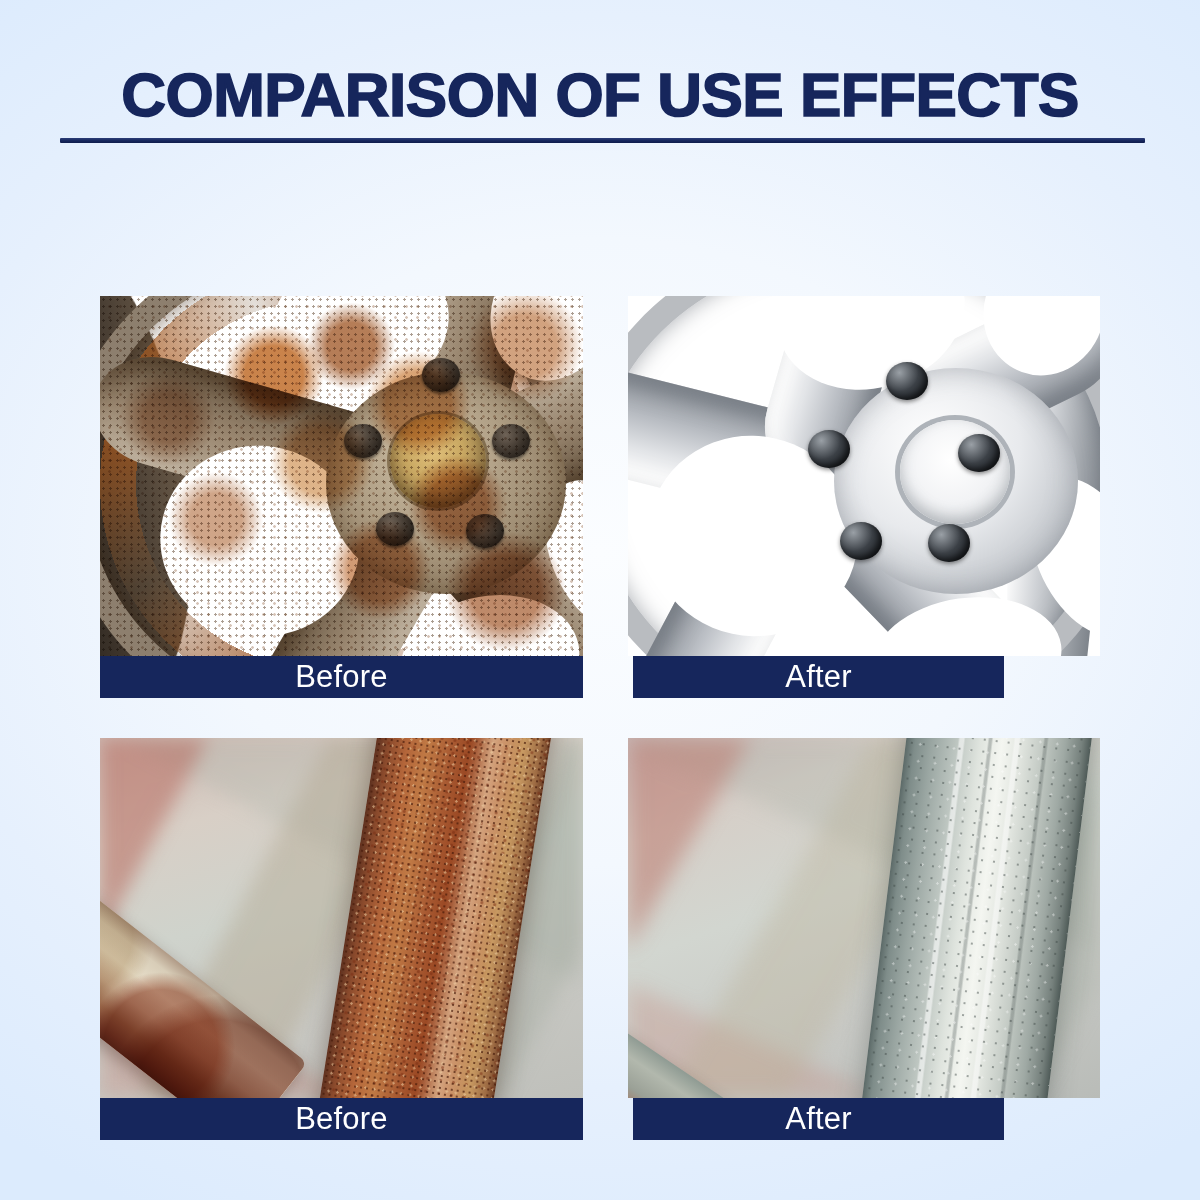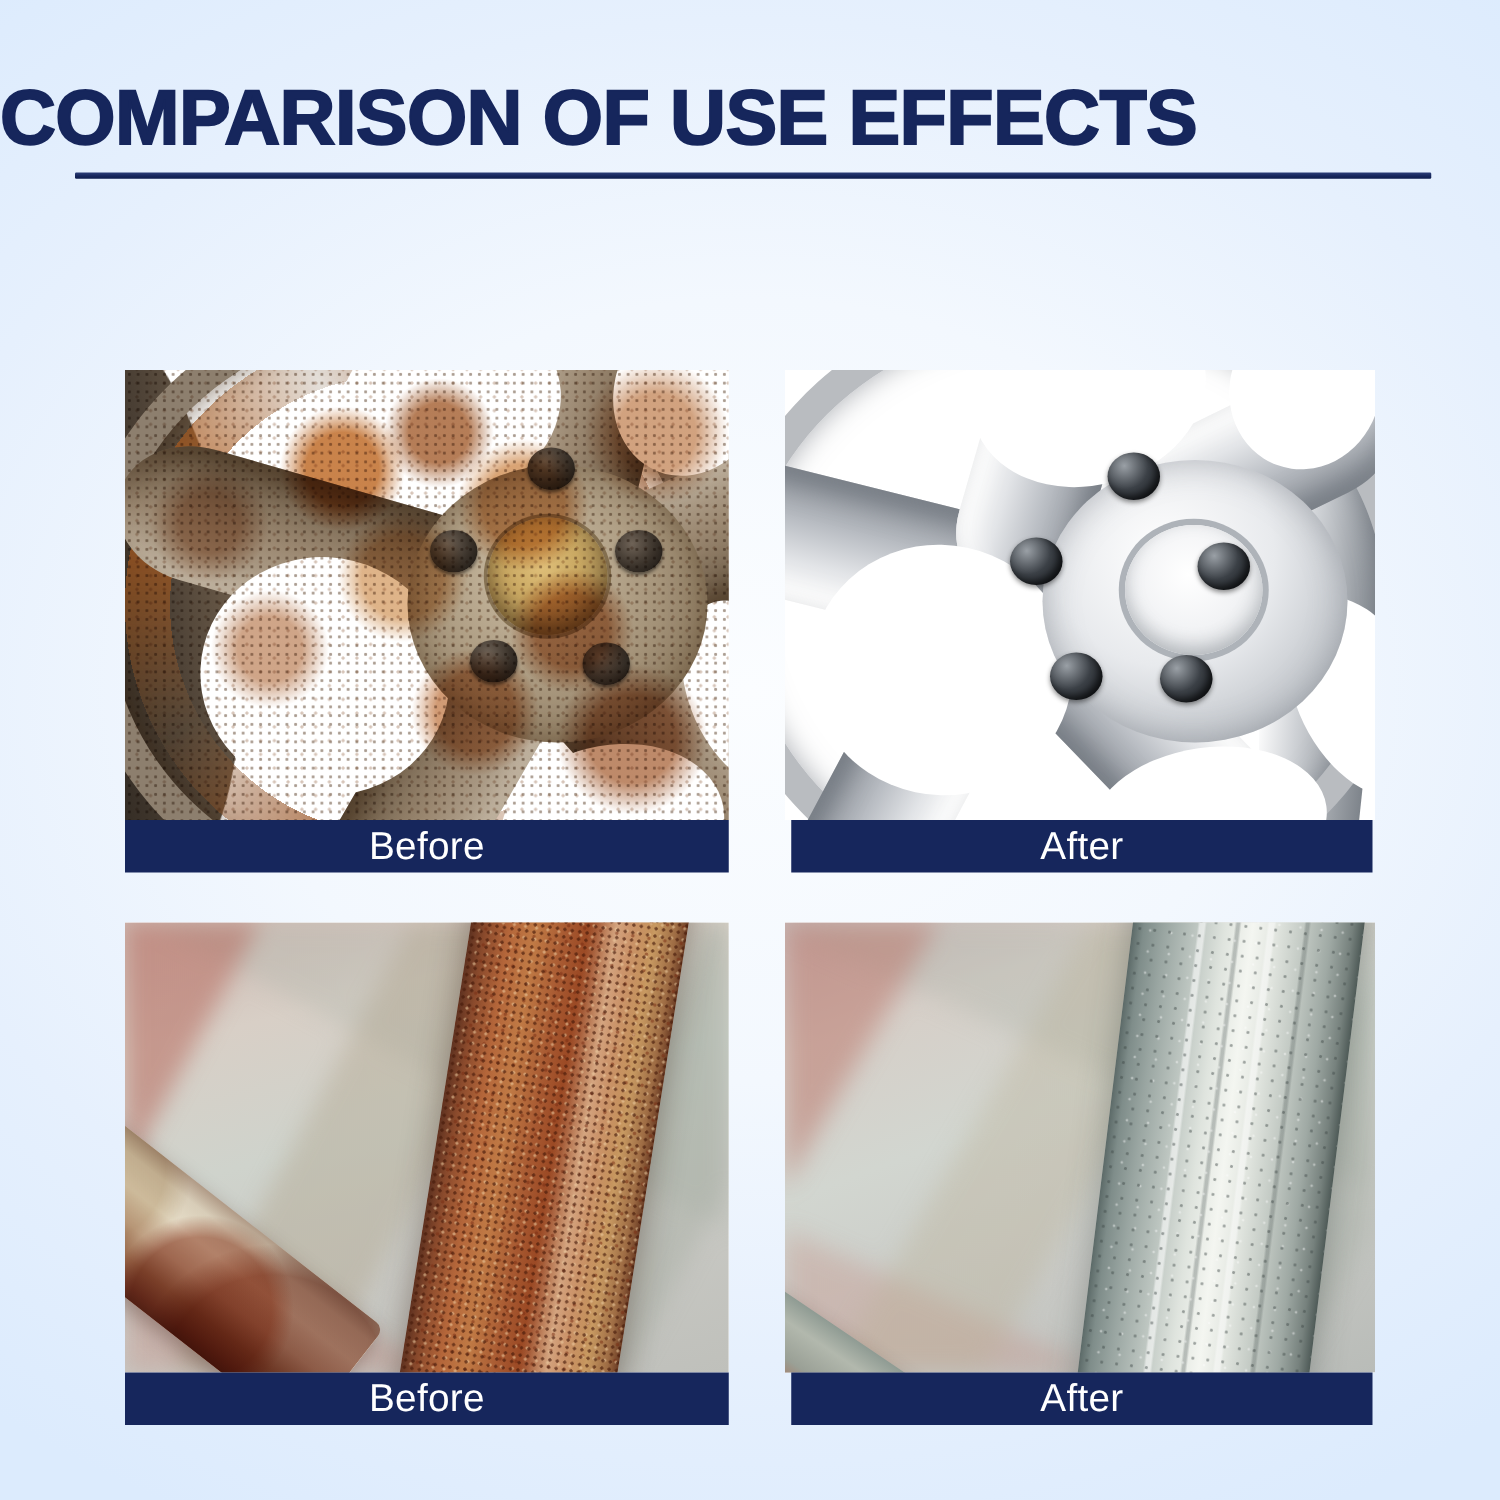--- a/index.html
+++ b/index.html
@@ -25,21 +25,21 @@
   
   .header {
     position: absolute;
     left: 0;
     top: 0;
     width: 1200px;
   }
   .title {
     margin: 0;
     padding-top: 64px;
-    text-align: left;
+    text-align: center;
     font-family: "Liberation Sans", sans-serif;
     font-size: 62px;
     line-height: 1.0;
     font-weight: bold;
     letter-spacing: -0.5px;
     color: #16265c;
     -webkit-text-stroke: 1.6px #16265c;
   }
   .title-rule {
     position: absolute;
@@ -100,21 +100,21 @@
     background: #16265c;
     color: #ffffff;
     display: flex;
     align-items: center;
     justify-content: center;
     font-size: 31px;
     font-weight: 500;
     letter-spacing: 0.2px;
   }
   .panel.right .caption {
-    width: 465px;
+    width: 371px;
     margin-left: 5px;
   }
 
   
   .wheel-rust { background: #ffffff; }
   .wheel-rust .tyre {
     position: absolute;
     left: -112px; top: -56px;
     width: 200px; height: 480px;
     background: linear-gradient(90deg, #1b1713 0%, #2e2720 35%, #4a3f34 70%, #6b5b49 100%);

